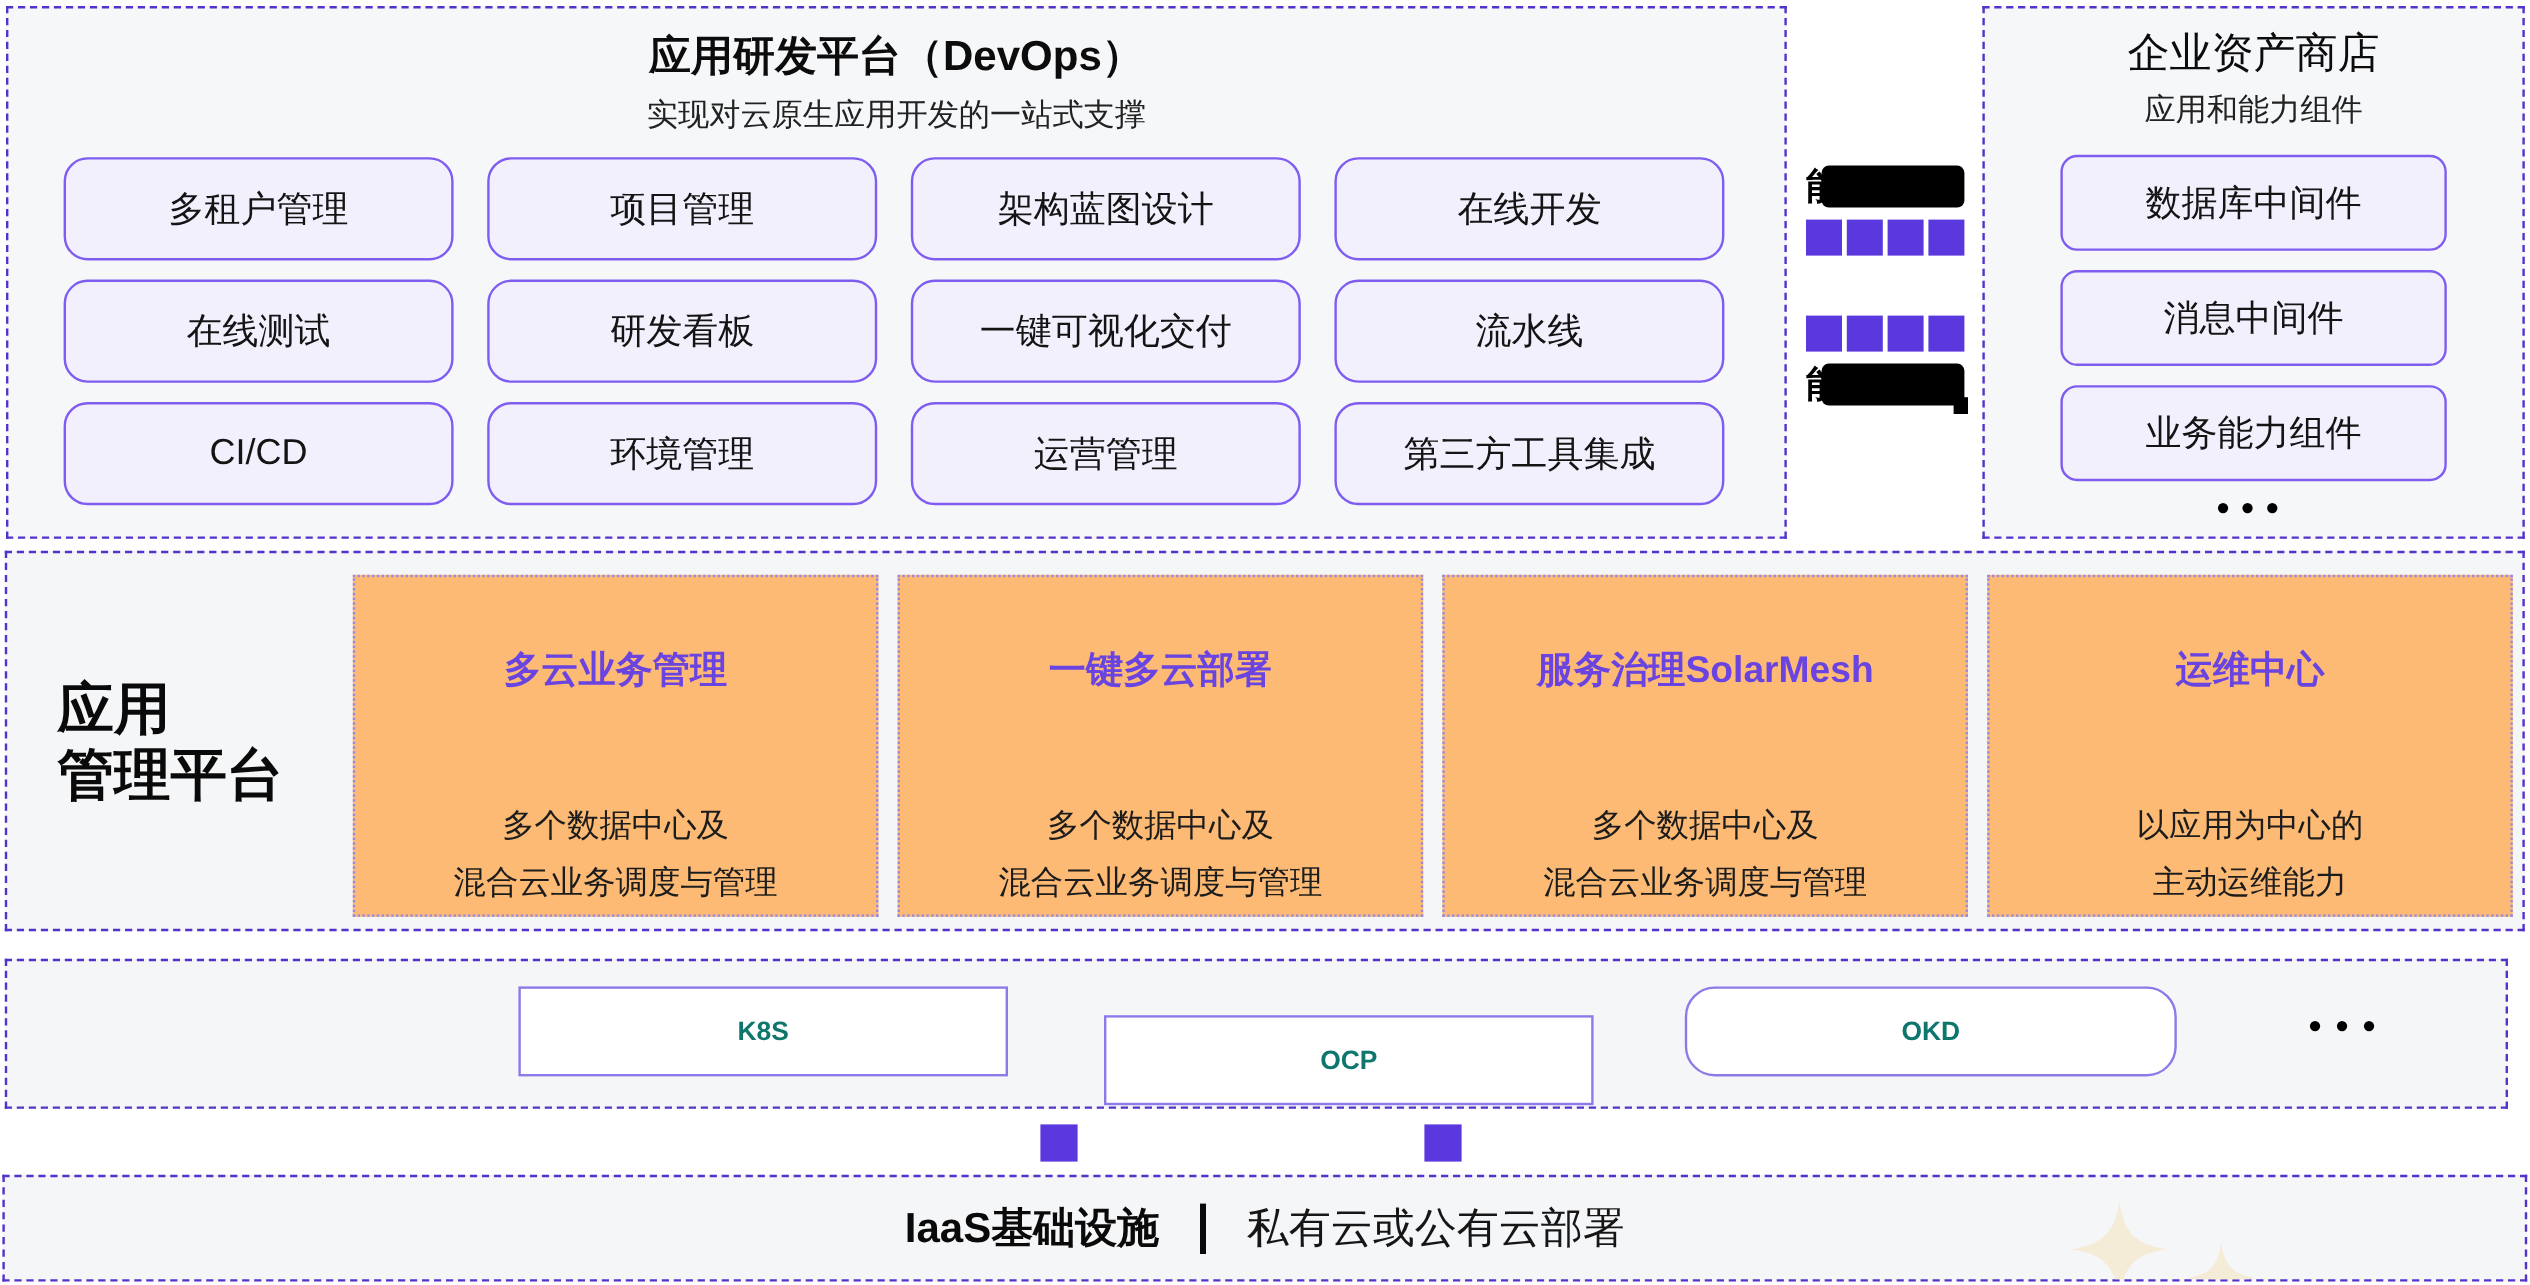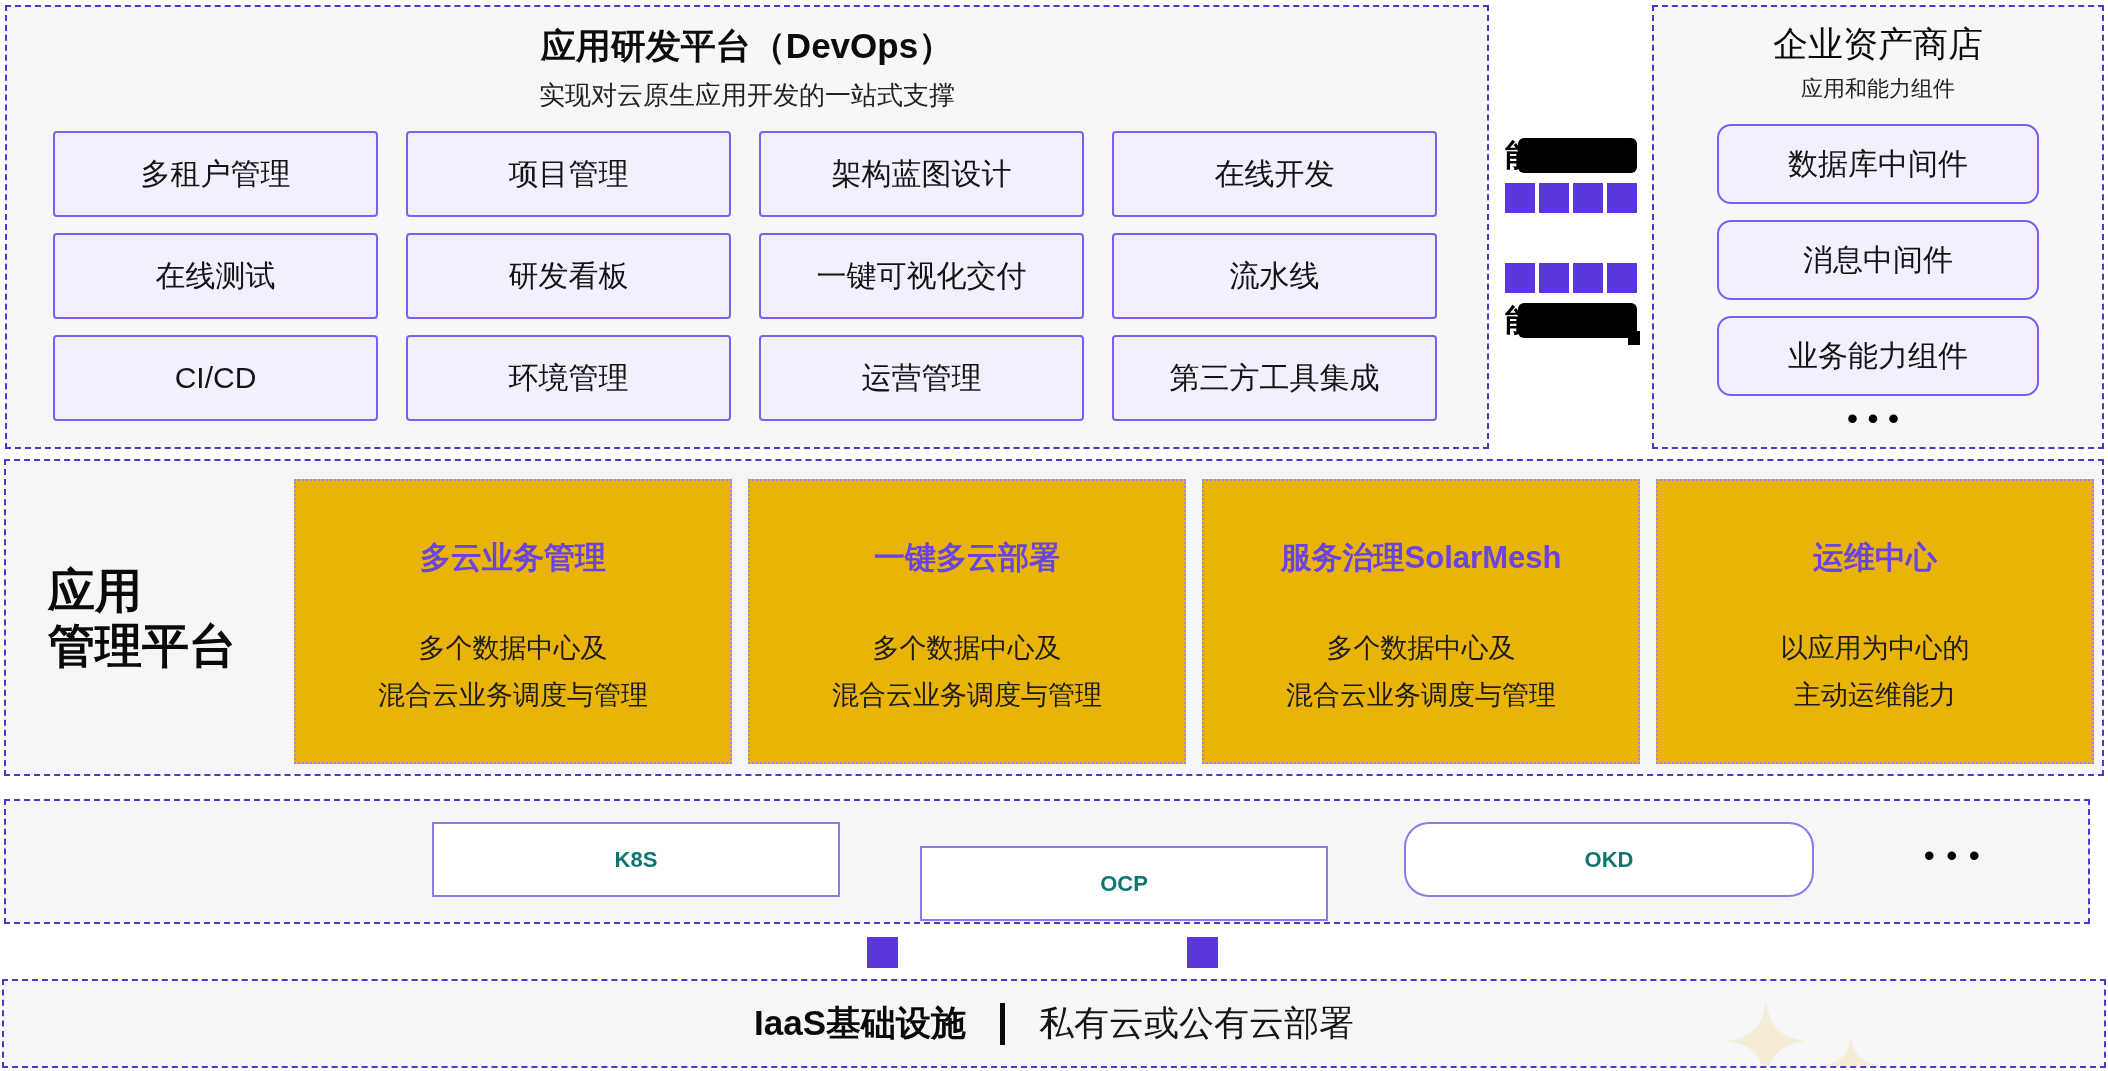--- a/index.html
+++ b/index.html
@@ -23,21 +23,21 @@
     border: 2px dashed #5433cb;
   }
   .band {
     position: absolute;
     background: #f5f6f8;
     border: 2px dashed #5433cb;
   }
   .chipbox {
     background: #f3f0fd;
     border: 2px solid #7e5df0;
-    border-radius: 4px;
+    border-radius: 20px;
     display: flex;
     align-items: center;
     justify-content: center;
     font-size: 30px;
     color: #141414;
   }
 
   
   .devops-panel { left: 5px; top: 5px; width: 1484px; height: 444px; }
   .devops-title {
@@ -107,21 +107,21 @@
   .assets-title {
     margin-top: 14px;
     text-align: center;
     font-size: 35px;
     font-weight: 400;
     color: #0c0c0c;
   }
   .assets-subtitle {
     margin-top: 6px;
     text-align: center;
-    font-size: 22px;
+    font-size: 26px;
     color: #222;
   }
   .assets-items { margin-top: 20px; }
   .assets-items .chipbox {
     width: 322px;
     height: 80px;
     margin: 16px auto 13px auto;
     border-radius: 14px;
   }
   .assets-ellipsis {
@@ -146,26 +146,27 @@
     white-space: pre-line;
   }
   .cards-row {
     position: absolute;
     left: 288px; right: 8px; top: 18px; bottom: 10px;
     display: flex;
     gap: 16px;
   }
   .mgmt-card {
     flex: 1;
-    background: #eab308;
+    background: #fdba74;
     border: 2px dotted #998ae0;
     display: flex;
     flex-direction: column;
     align-items: center;
     text-align: center;
+    gap: 40px;
   }
   .mgmt-card .card-title {
     margin-top: 56px;
     font-size: 31px;
     font-weight: 700;
     color: #6a44e0;
   }
   .mgmt-card .card-desc {
     margin-top: 46px;
     font-size: 27px;

